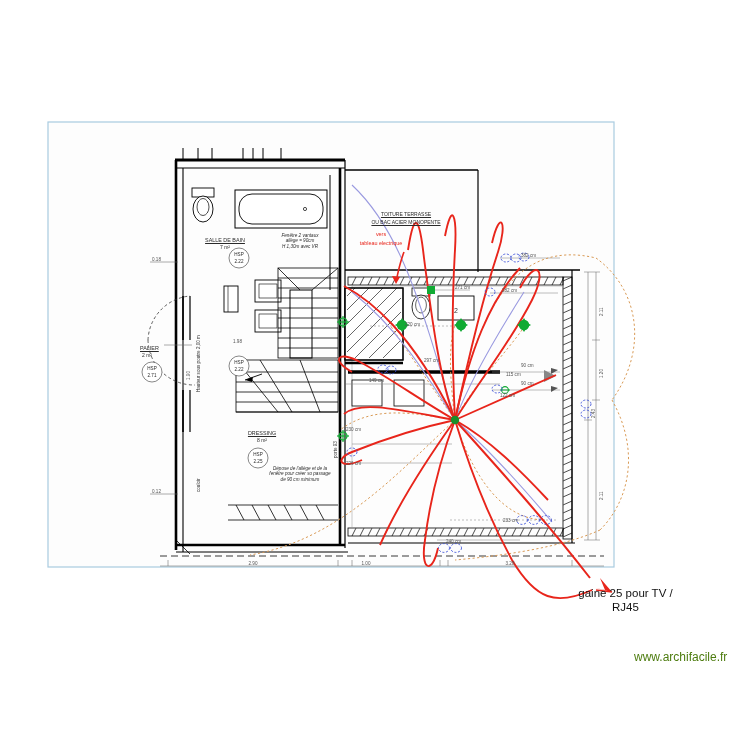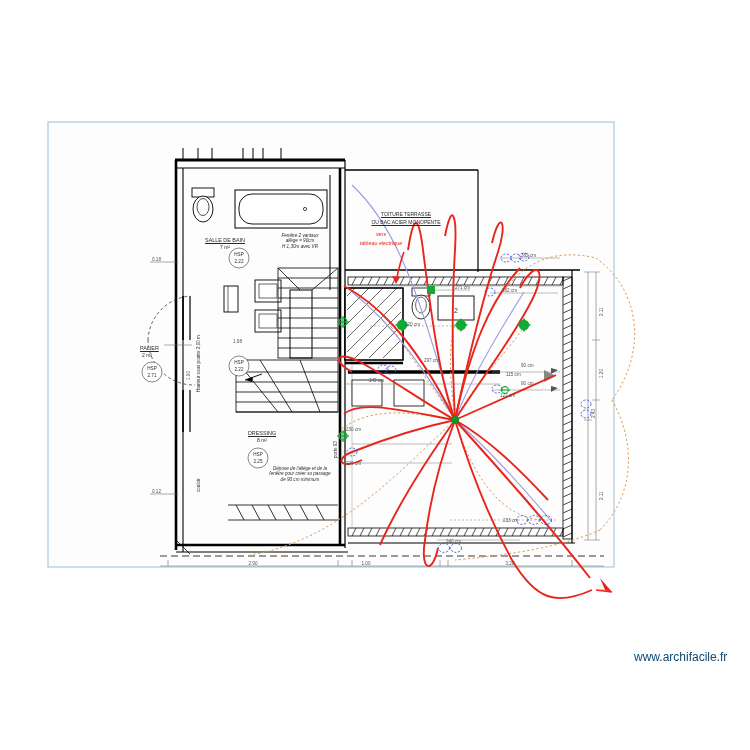--- a/index.html
+++ b/index.html
@@ -9,21 +9,21 @@
   .txt{position:absolute;font-family:"Liberation Sans",sans-serif;color:#2a2a2a;white-space:pre;line-height:1.15;}
   .t45{font-size:4.6px;}
   .t5{font-size:5px;}
   .t55{font-size:5.4px;}
   .ital{font-style:italic;}
   .und{text-decoration:underline;}
   .ctr{text-align:center;transform:translateX(-50%);}
   .dim{color:#555;font-size:4.6px;}
   .red{color:#e8251b;}
   .rot90{transform:rotate(-90deg);transform-origin:0 0;}
-  .wm{position:absolute;font-size:12px;color:#0c4a6e;}
+  .wm{position:absolute;font-size:12px;color:#4d7c0f;}
   .gaine{position:absolute;font-size:11.5px;color:#111;text-align:center;line-height:1.25;}
 </style>
 </head>
 <body>
 
 <div id="stage">
 
 <svg id="plan" width="750" height="750" viewBox="0 0 750 750">
 
   <rect x="48" y="122" width="566" height="445" fill="#fdfdfd" stroke="#a8cbe0" stroke-width="1.2"></rect>
@@ -493,16 +493,19 @@
 <div class="txt dim" style="left:521px;top:363px;">90 cm</div>
 <div class="txt dim" style="left:506px;top:372px;">115 cm</div>
 <div class="txt dim" style="left:521px;top:381px;">90 cm</div>
 <div class="txt dim" style="left:500px;top:393px;">122 cm</div>
 <div class="txt dim" style="left:369px;top:378px;">149 cm</div>
 <div class="txt dim" style="left:346px;top:427px;">230 cm</div>
 <div class="txt dim" style="left:346px;top:461px;">226 cm</div>
 <div class="txt dim" style="left:503px;top:518px;">233 cm</div>
 <div class="txt dim" style="left:446px;top:539px;">240 cm</div>
 
+<div class="gaine" style="left:578px;top:586px;width:95px;">gaine 25
+pour
+TV / RJ45</div>
 
 <div class="wm" style="left:634px;top:650px;">www.archifacile.fr</div>
 
 </div>
 
 </body></html>

